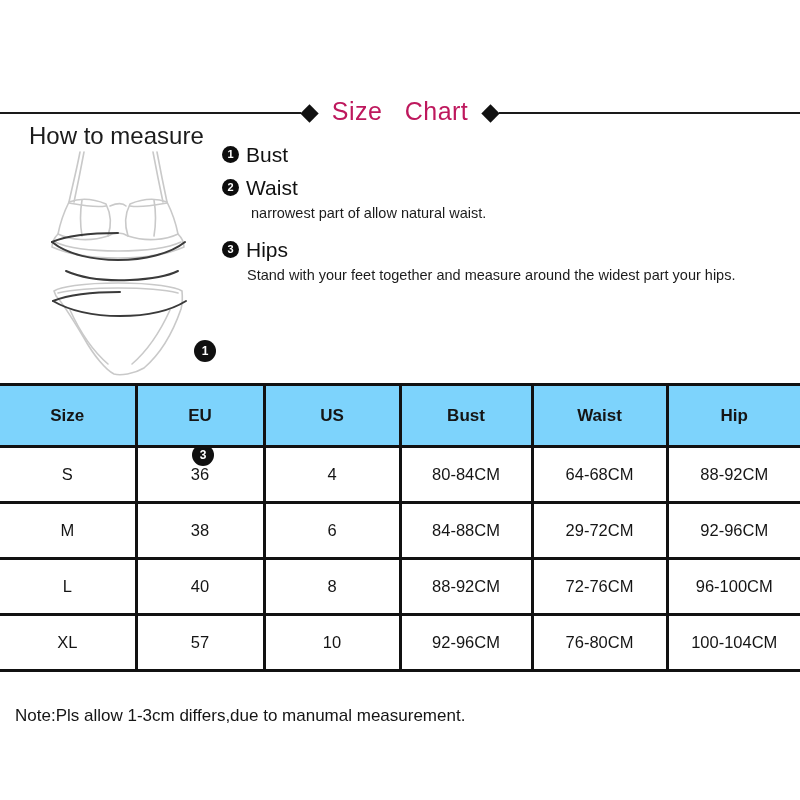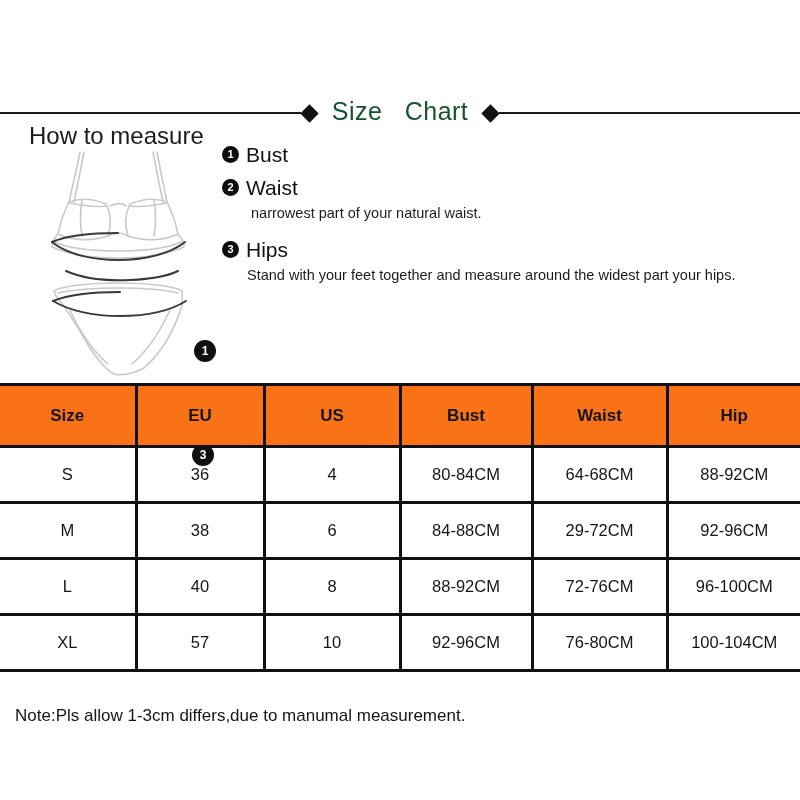--- a/index.html
+++ b/index.html
@@ -42,21 +42,21 @@
     background: #111111;
     transform: rotate(45deg);
     flex: 0 0 auto;
     margin: 0 2px;
   }
   .title-text {
     flex: 0 0 auto;
     font-size: 25px;
     font-weight: 400;
     letter-spacing: 0.5px;
-    color: #14532d;
+    color: #be185d;
     padding: 0 14px;
     white-space: pre;
     line-height: 1;
     position: relative;
     top: -2px;
   }
 
   
   .how-label {
     position: absolute;
@@ -157,21 +157,21 @@
     border-right: 3px solid #111111;
     text-align: center;
     font-weight: 400;
     font-size: 16.5px;
     color: #151515;
     padding: 0;
   }
   .size-table tr { height: 56px; }
   .size-table thead tr { height: 62px; }
   .size-table thead th {
-    background: #f97316;
+    background: #7dd3fc;
     font-weight: 700;
     font-size: 17px;
   }
   .size-table thead tr {
     border-top: 3px solid #111111;
     border-bottom: 3px solid #111111;
   }
   .size-table tbody tr { border-bottom: 3px solid #111111; }
   .size-table td:first-child, .size-table th:first-child { border-left: none; }
   .size-table td:last-child,  .size-table th:last-child  { border-right: none; }
@@ -262,21 +262,21 @@
         <span class="instr-title">Bust</span>
       </div>
     </div>
 
     <div class="instr-block gap-waist">
       <div class="instr-head">
         <span class="badge">2</span>
         <span class="instr-title">Waist</span>
       </div>
       <div class="instr-body indent-lead">
-        <span class="l2">narrowest part of your natural waist.</span>
+        <span class="l2">narrowest part of allow natural waist.</span>
       </div>
     </div>
 
     <div class="instr-block gap-hips">
       <div class="instr-head">
         <span class="badge">3</span>
         <span class="instr-title">Hips</span>
       </div>
       <div class="instr-body">
         <span>Stand with your feet together and measure around the widest part your hips.</span>

